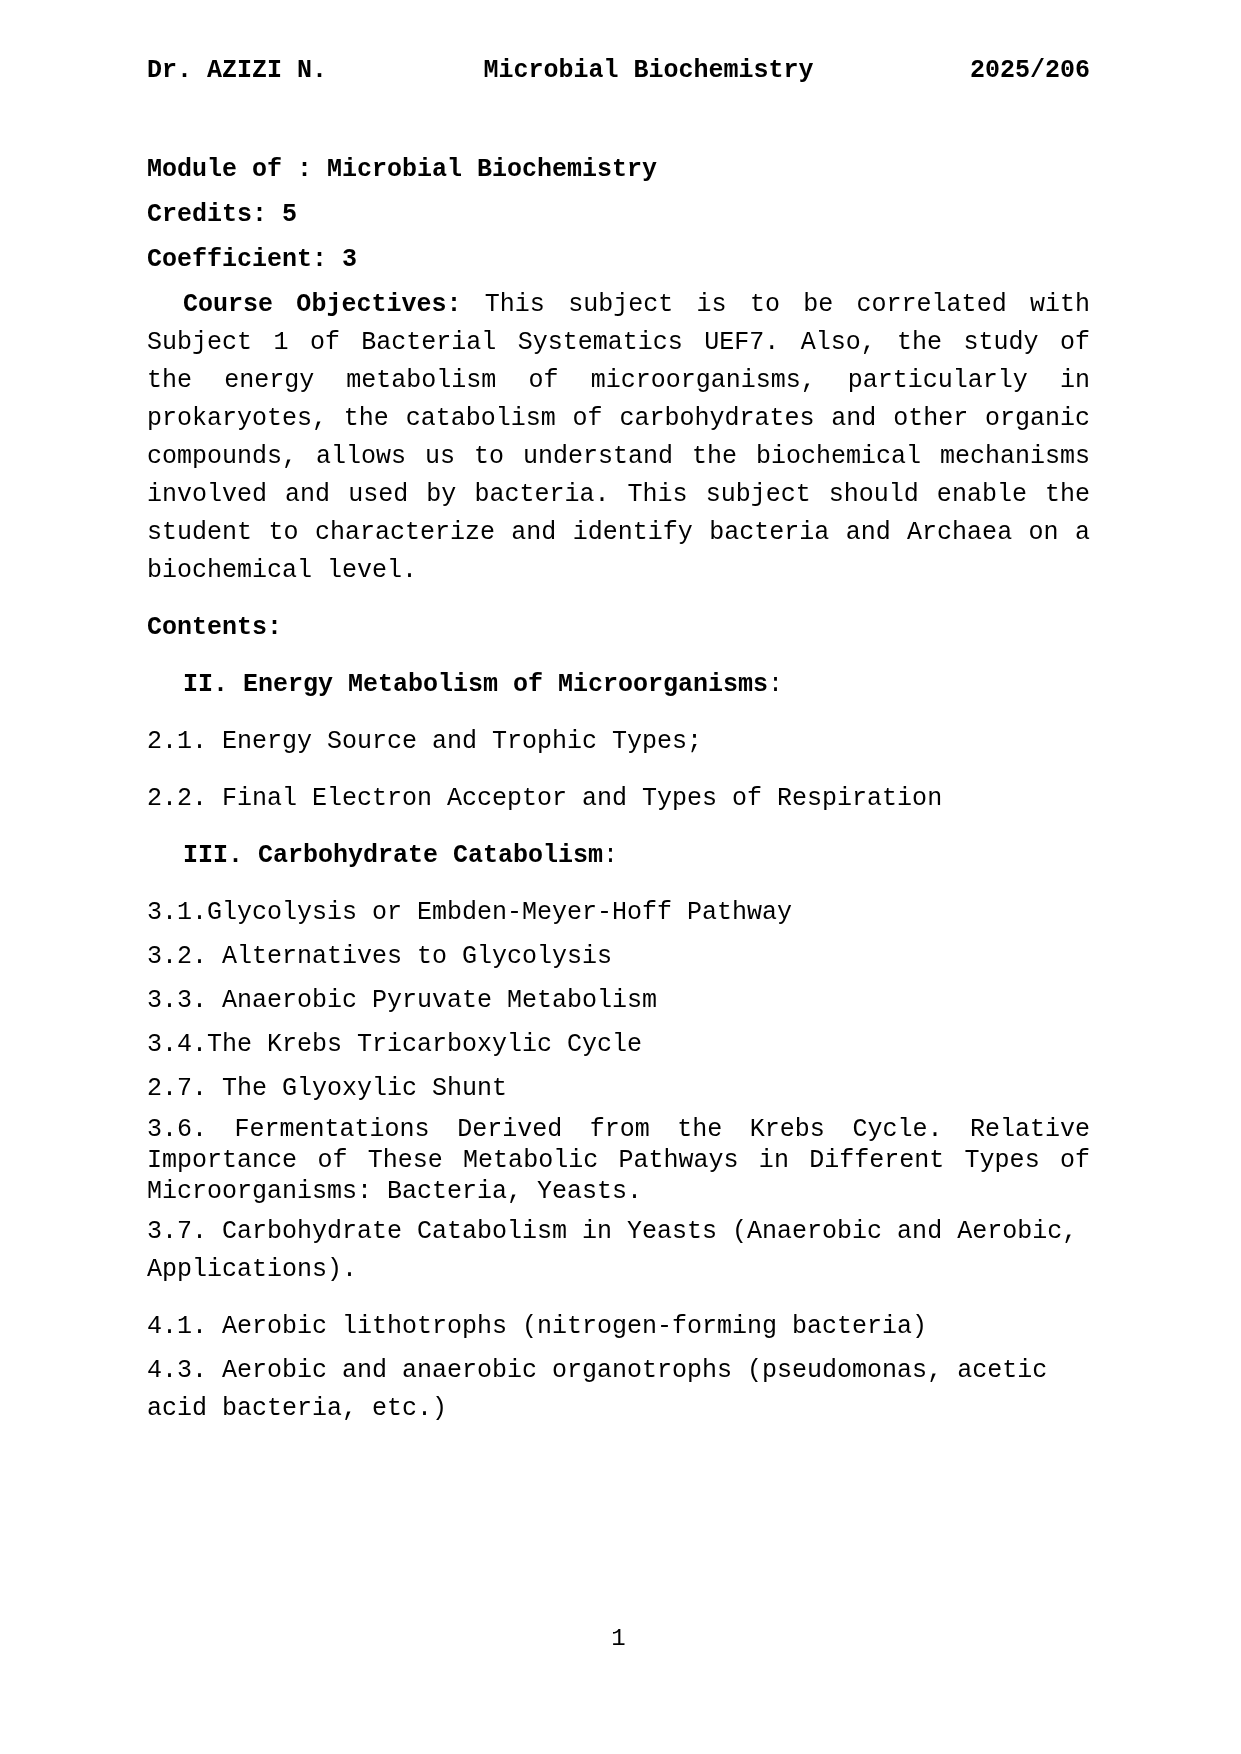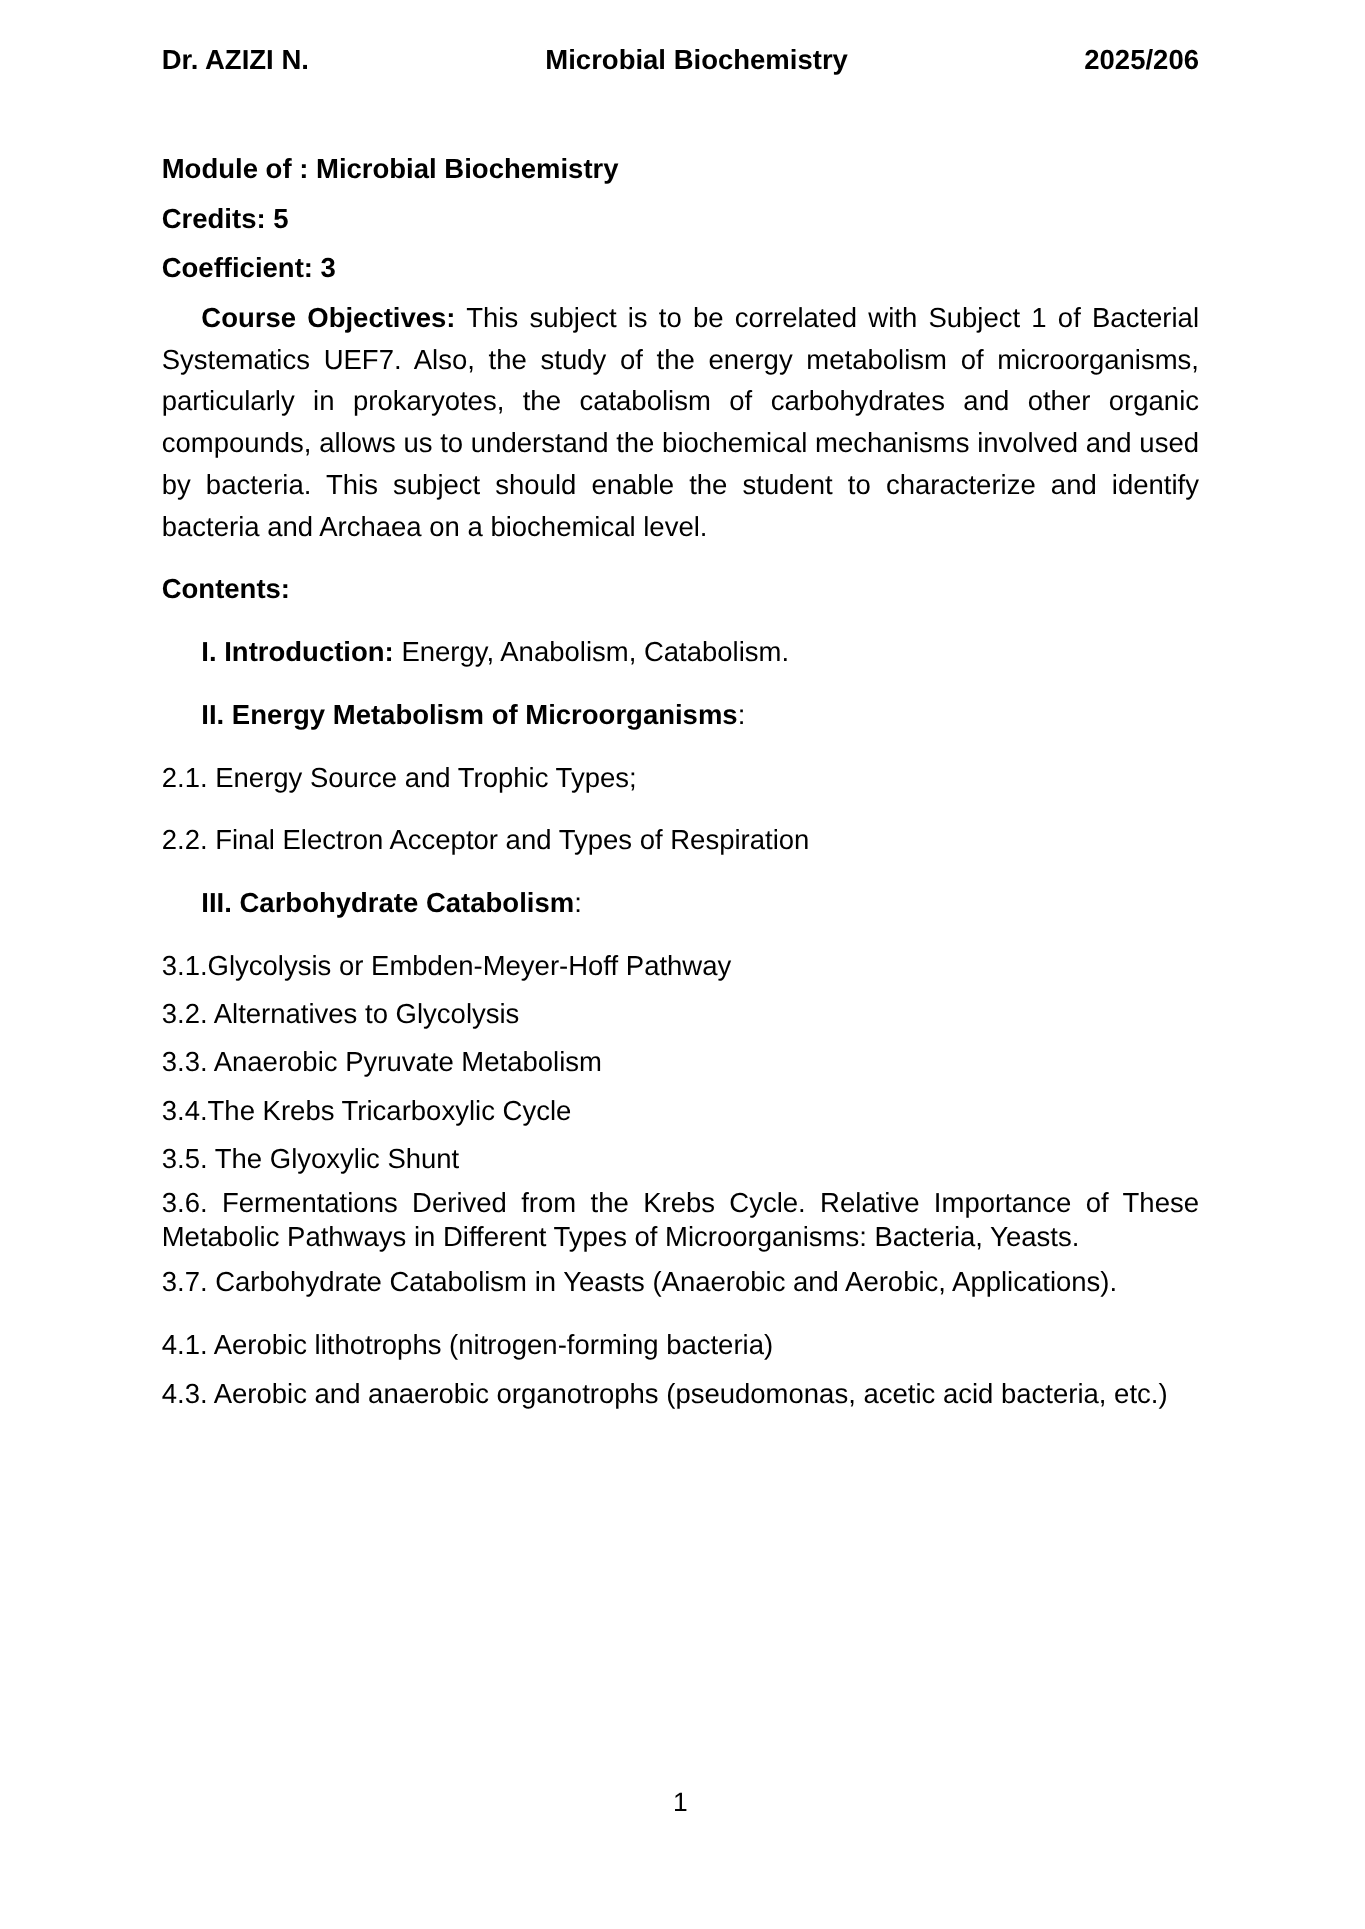--- a/index.html
+++ b/index.html
@@ -6,25 +6,25 @@
     margin: 0;
     padding: 0;
     background: #ffffff;
   }
   .page {
     position: relative;
     width: 1241px;
     height: 1754px;
     background: #ffffff;
     color: #000000;
-    font-family: Liberation Sans, sans-serif;
+    font-family: Liberation Mono, monospace;
     font-size: 25px;
     overflow: hidden;
     box-sizing: border-box;
-    padding: 36px 151px 0 147px;
+    padding: 52px 151px 0 147px;
   }
   .doc-header {
     display: flex;
     justify-content: space-between;
     align-items: baseline;
     font-weight: bold;
     line-height: 38px;
   }
   .doc-header .h-left   { text-align: left; }
   .doc-header .h-center { text-align: center; }
@@ -79,39 +79,38 @@
   <div class="content">
 
     <p class="meta-line first-line">Module of : Microbial Biochemistry</p>
     <p class="meta-line">Credits: 5</p>
     <p class="meta-line">Coefficient: 3</p>
 
     <p class="para-justified"><span class="bold">Course Objectives:</span><span> This subject is to be correlated with Subject 1 of Bacterial Systematics UEF7. Also, the study of the energy metabolism of microorganisms, particularly in prokaryotes, the catabolism of carbohydrates and other organic compounds, allows us to understand the biochemical mechanisms involved and used by bacteria. This subject should enable the student to characterize and identify bacteria and Archaea on a biochemical level.</span></p>
 
     <p class="contents-heading">Contents:</p>
 
-    <p class="sp-lg"><span class="bold">I. Introduction:</span><span> Energy, Anabolism, Catabolism.</span></p>
 
     <p class="sp-lg"><span class="bold">II. Energy Metabolism of Microorganisms</span><span>:</span></p>
 
     <p class="sp-lg"><span>2.1. Energy Source and Trophic Types;</span></p>
 
     <p class="sp-lg"><span>2.2. Final Electron Acceptor and Types of Respiration</span></p>
 
     <p class="sp-lg"><span class="bold">III. Carbohydrate Catabolism</span><span>:</span></p>
 
     <p class="sp-lg"><span>3.1.Glycolysis or Embden-Meyer-Hoff Pathway</span></p>
 
     <p class="sp-sm"><span>3.2. Alternatives to Glycolysis</span></p>
 
     <p class="sp-sm"><span>3.3. Anaerobic Pyruvate Metabolism</span></p>
 
     <p class="sp-sm"><span>3.4.The Krebs Tricarboxylic Cycle</span></p>
 
-    <p class="sp-sm"><span>3.5. The Glyoxylic Shunt</span></p>
+    <p class="sp-sm"><span>2.7. The Glyoxylic Shunt</span></p>
 
     <p class="sp-sm toc-tight"><span>3.6. Fermentations Derived from the Krebs Cycle. Relative Importance of These Metabolic Pathways in Different Types of Microorganisms: Bacteria, Yeasts.</span></p>
 
     <p class="sp-sm"><span>3.7. Carbohydrate Catabolism in Yeasts (Anaerobic and Aerobic, Applications).</span></p>
 
 
     <p class="sp-lg"><span>4.1. Aerobic lithotrophs (nitrogen-forming bacteria)</span></p>
 
 
     <p class="sp-sm"><span>4.3. Aerobic and anaerobic organotrophs (pseudomonas, acetic acid bacteria, etc.)</span></p>

